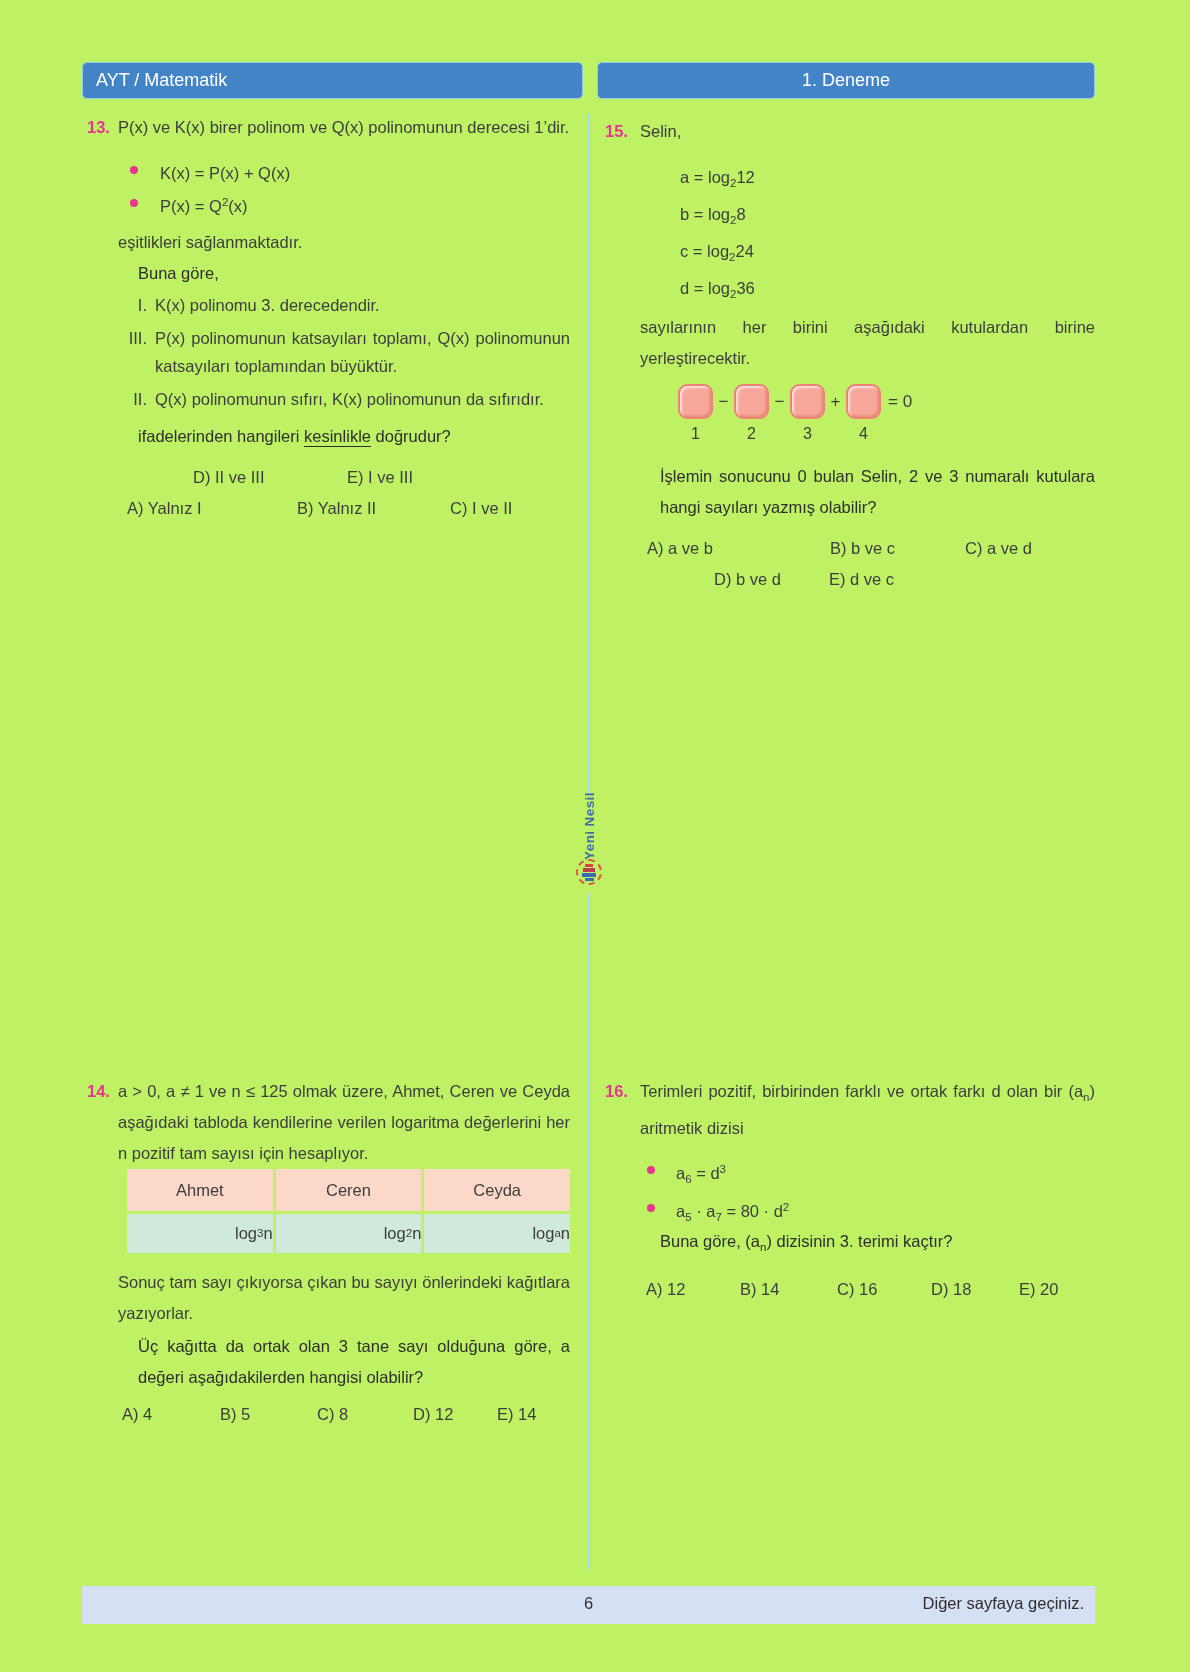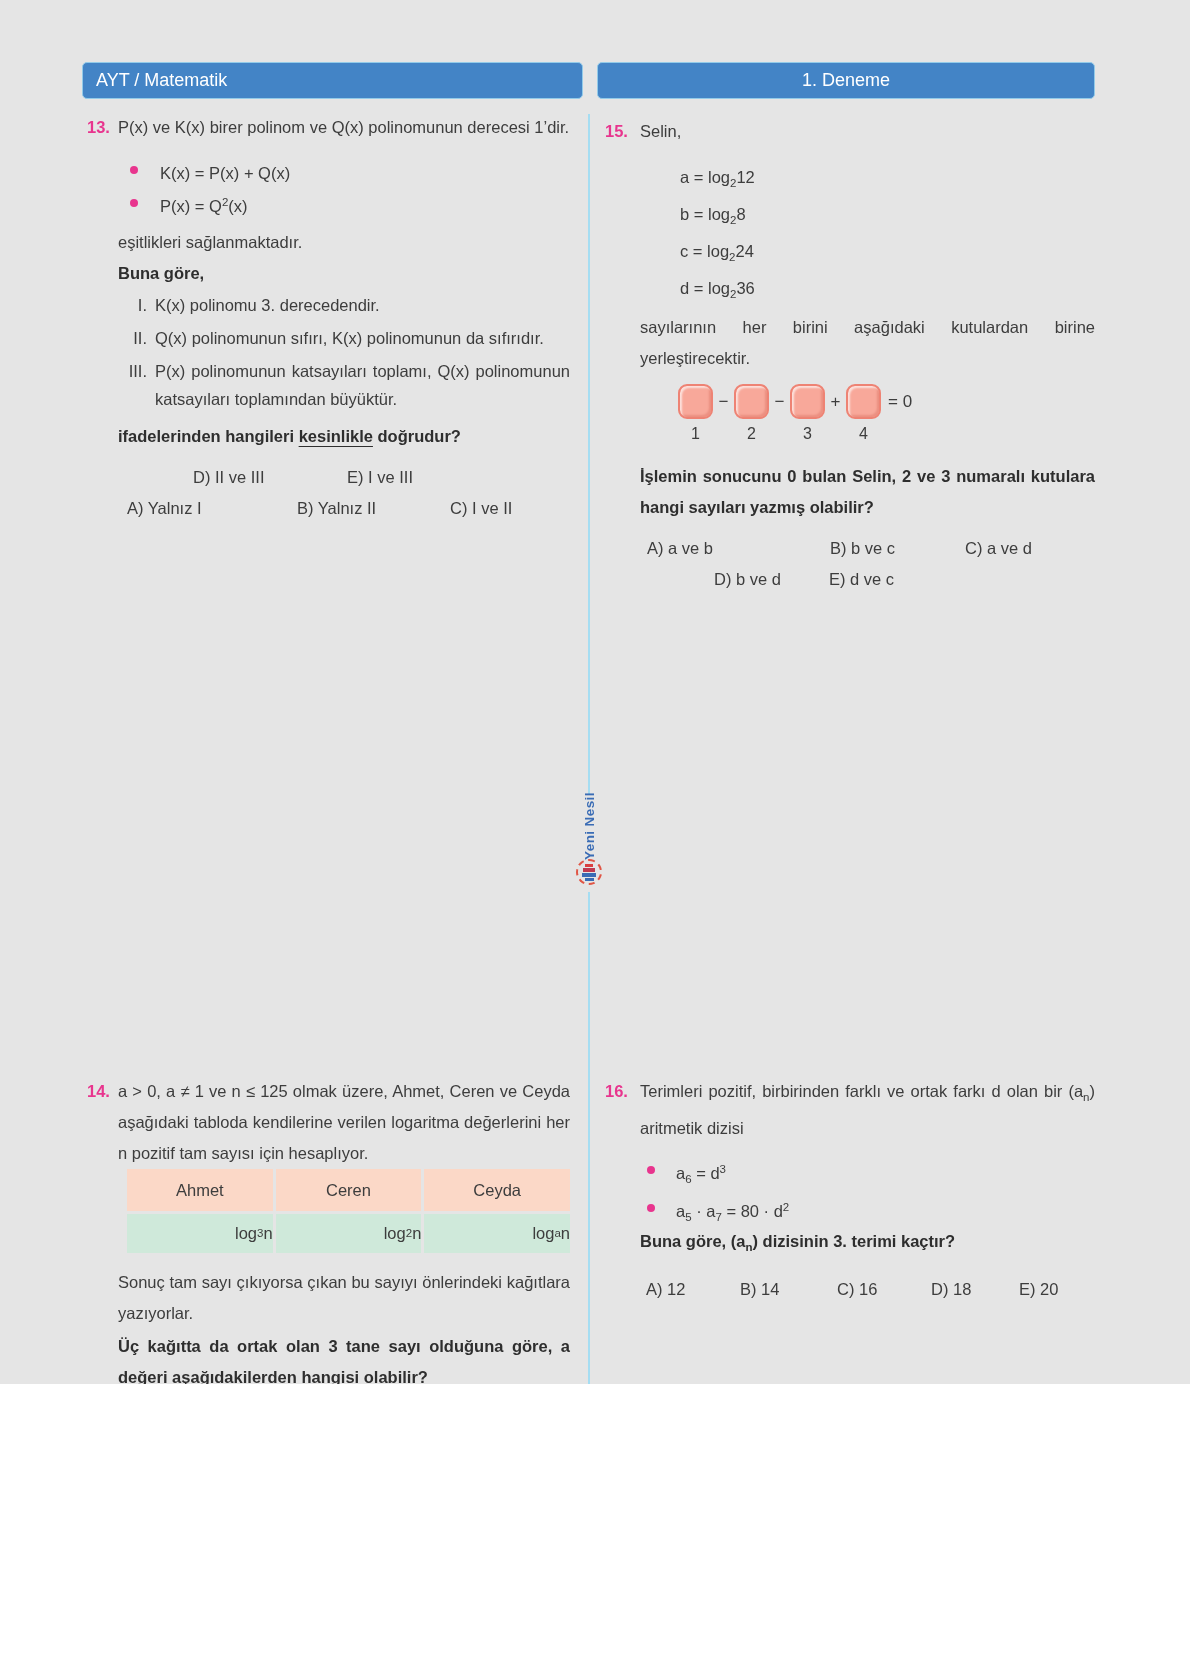--- a/index.html
+++ b/index.html
@@ -2,21 +2,21 @@
 <html><head>
 <meta charset="utf-8">
 <style>
   * { margin:0; padding:0; box-sizing:border-box; }
   html,body { background:#ffffff; }
   body {
     width:1190px; height:1672px;
     font-family:"Liberation Sans", sans-serif;
     color:#3d3d3d;
   }
-  .page { position:relative; width:1190px; height:1384px; background:#e5e5e5; overflow:hidden; }
+  .page { position:relative; width:1190px; height:1672px; background:#bef264; overflow:hidden; }
 
   
   .bar {
     position:absolute; top:62px; height:37px;
     background:#4384c6; border:1px solid #93cbe9; border-radius:5px;
     color:#fff; font-size:18px; display:flex; align-items:center;
   }
   .bar-left  { left:82px;  width:501px; padding-left:13px; justify-content:flex-start; }
   .bar-right { left:597px; width:498px; justify-content:center; }
 
@@ -44,21 +44,21 @@
   
   .q { position:absolute; font-size:16.5px; line-height:31px; }
   .q13 { left:85px;  top:112px;  width:485px; padding-left:33px; }
   .q14 { left:85px;  top:1076px; width:485px; padding-left:33px; }
   .q15 { left:605px; top:116px;  width:490px; padding-left:35px; }
   .q16 { left:605px; top:1076px; width:490px; padding-left:35px; }
   .qnum { position:absolute; left:2px; top:0; font-weight:bold; color:#e8358e; }
   .q15 .qnum, .q16 .qnum { left:0; }
 
   .just { text-align:justify; }
-  .bold { font-weight:bold; color:#2e2e2e; }
+  .bold { font-weight:normal; color:#2e2e2e;margin-left:20px; }
 
   sub.s { font-size:11.5px; vertical-align:-4px; }
   sup.s { font-size:11.5px; vertical-align:6px; }
 
   
   .bullets { margin-top:10px; }
   .bullet { position:relative; padding-left:42px; height:33px; line-height:33px; }
   .bullet .dot {
     position:absolute; left:12px; top:13px; width:8px; height:8px;
     border-radius:50%; background:#e8358e;
@@ -145,26 +145,26 @@
       </div>
     </div>
     <p class="after">eşitlikleri sağlanmaktadır.</p>
     <p class="bold">Buna göre,</p>
     <div class="roman">
       <div class="ritem">
         <span class="rlabel">I.</span>
         <span>K(x) polinomu 3. derecedendir.</span>
       </div>
       <div class="ritem">
+        <span class="rlabel">III.</span>
+        <span>P(x) polinomunun katsayıları toplamı, Q(x) polinomunun katsayıları toplamından büyüktür.</span>
+      </div>
+      <div class="ritem">
         <span class="rlabel">II.</span>
         <span>Q(x) polinomunun sıfırı, K(x) polinomunun da sıfırıdır.</span>
-      </div>
-      <div class="ritem">
-        <span class="rlabel">III.</span>
-        <span>P(x) polinomunun katsayıları toplamı, Q(x) polinomunun katsayıları toplamından büyüktür.</span>
       </div>
     </div>
     <p class="bold ask"><span>ifadelerinden hangileri </span><span class="ul">kesinlikle</span><span> doğrudur?</span></p>
     <div class="opts">
       <div class="optrow">
         <span style="left:75px">D) II ve III</span>
         <span style="left:229px">E) I ve III</span>
       </div>
       <div class="optrow">
         <span style="left:9px">A) Yalnız I</span>

